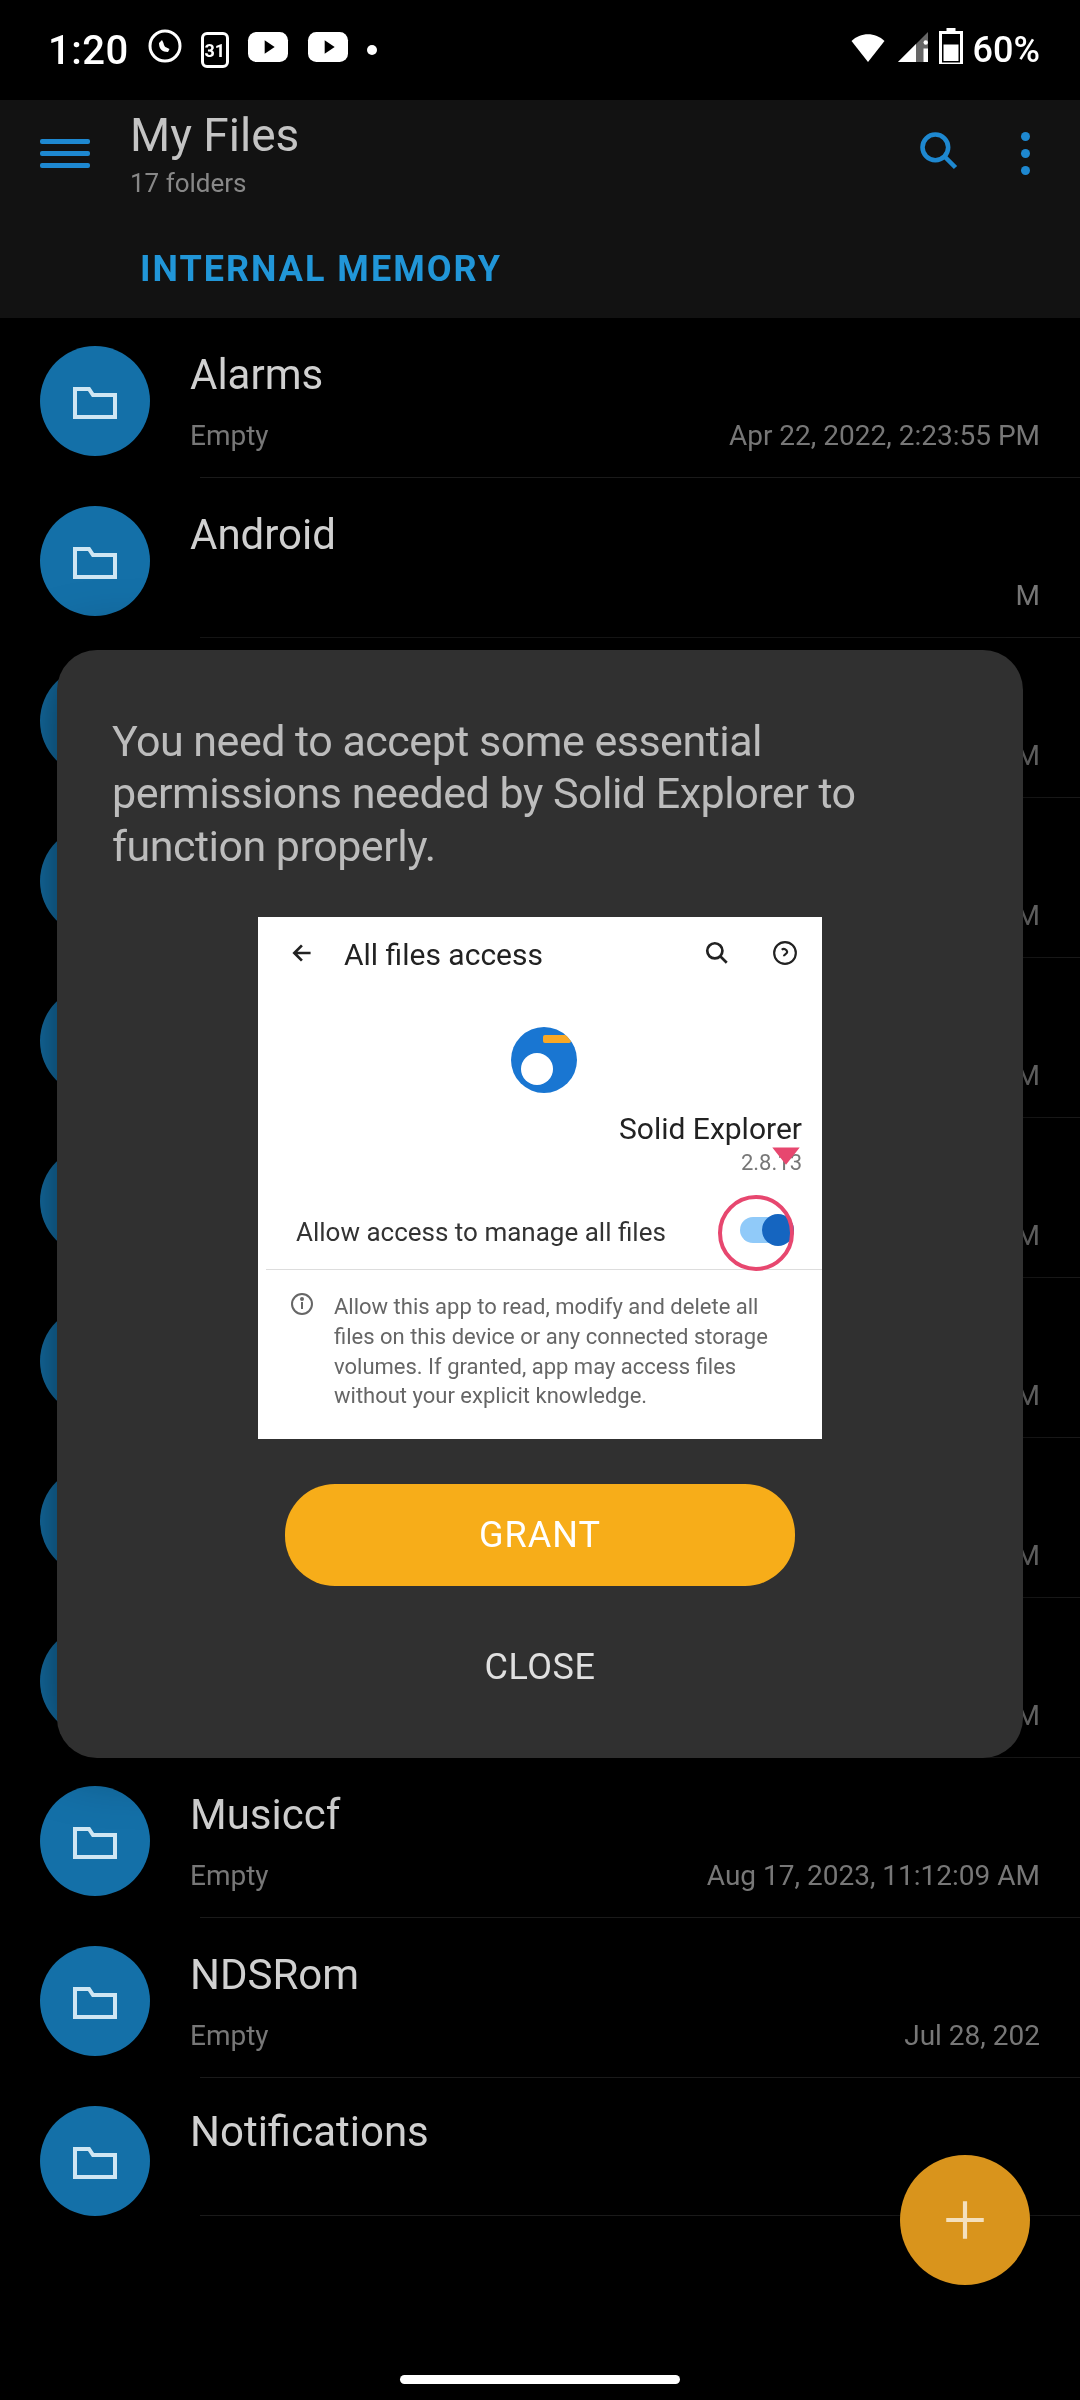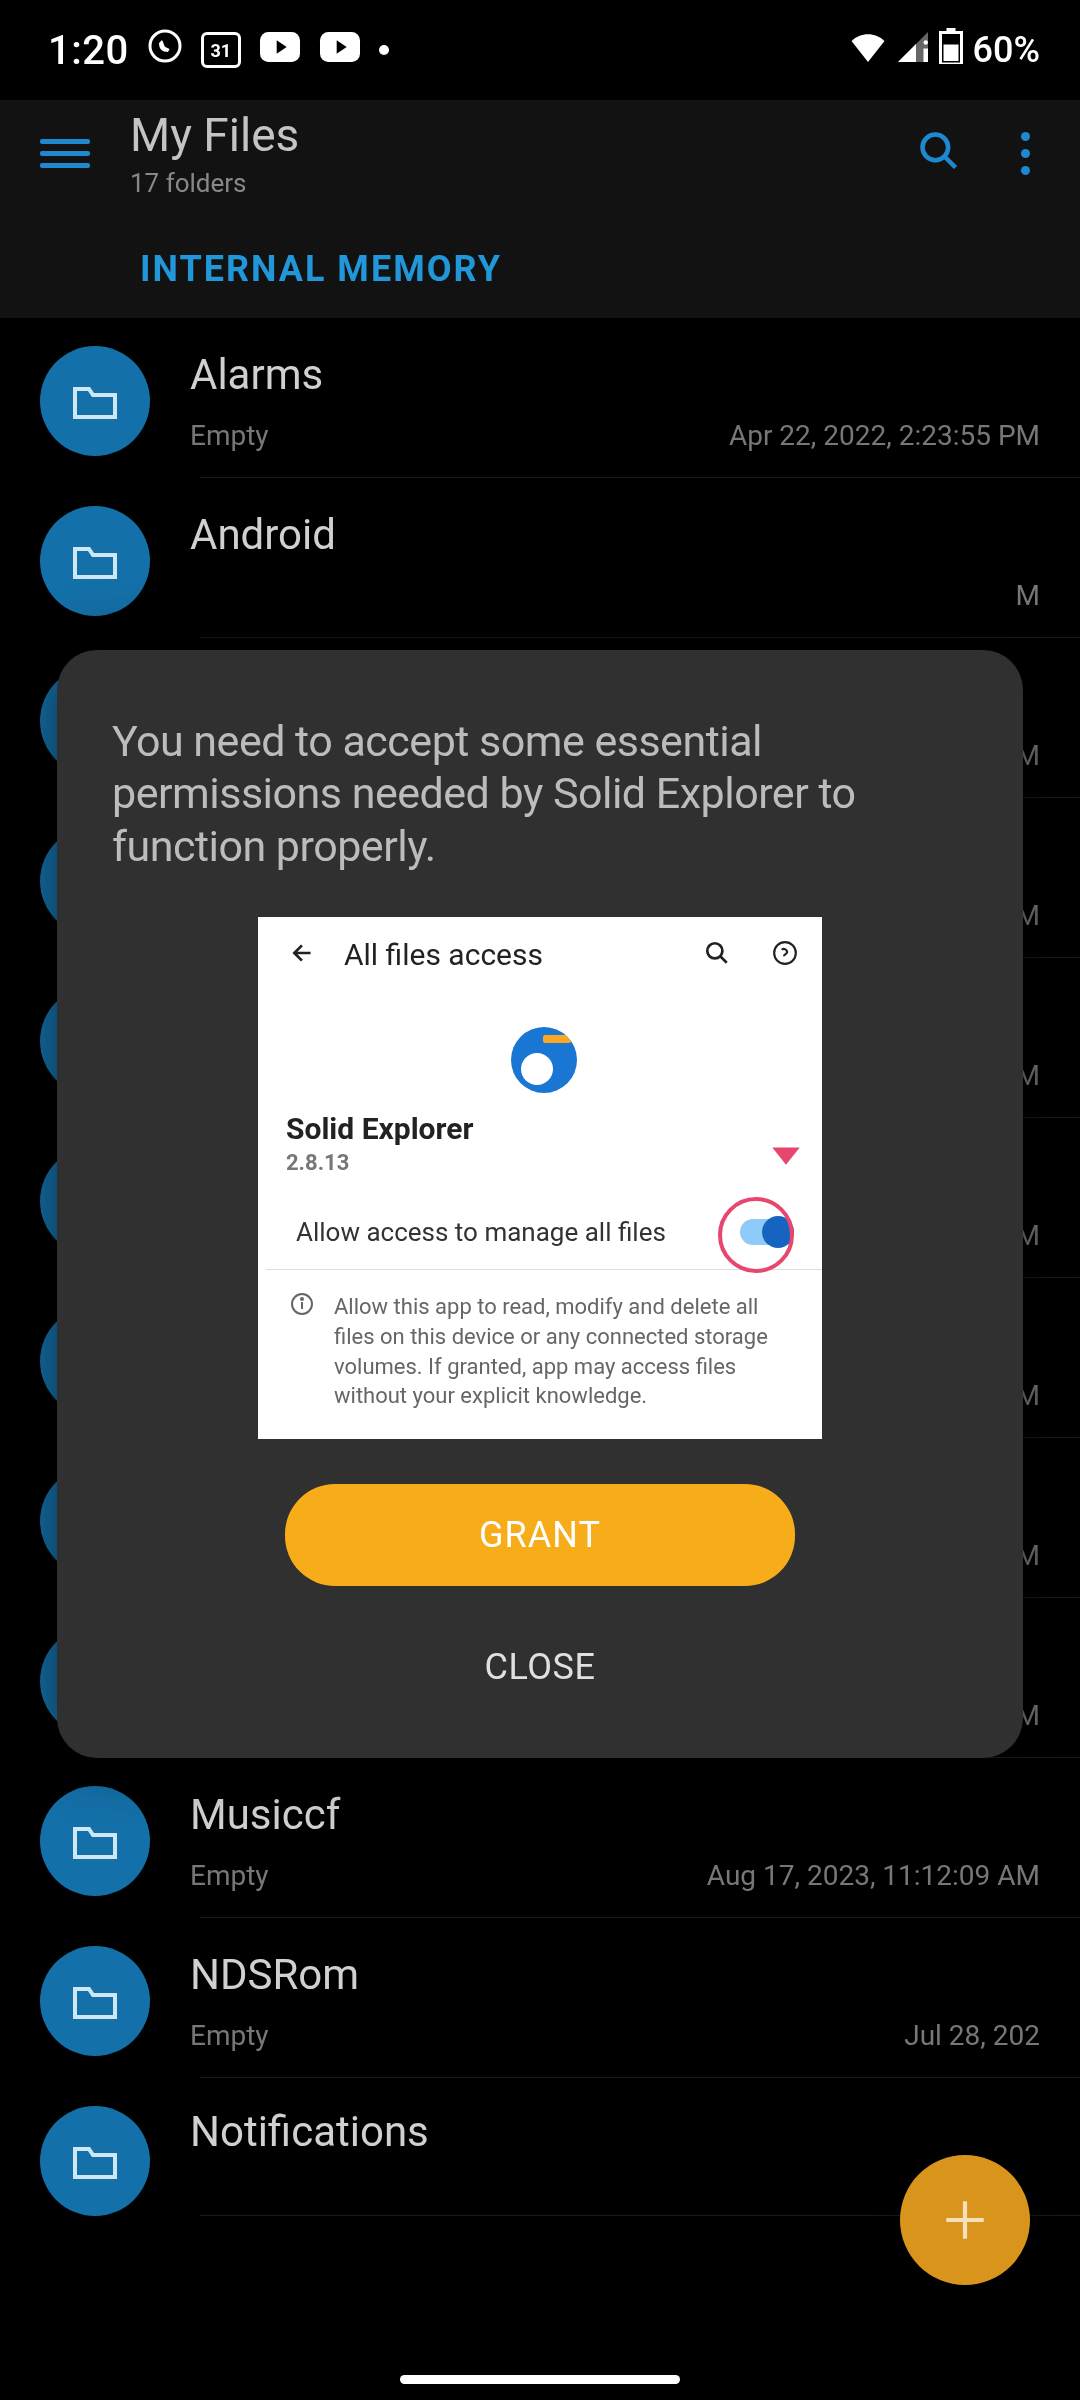--- a/index.html
+++ b/index.html
@@ -3,21 +3,21 @@
 <meta charset="utf-8">
 <style>
   * { margin: 0; padding: 0; box-sizing: border-box; }
   html, body { width: 1080px; height: 2400px; background: #000; font-family: 'Roboto', 'Segoe UI', Arial, sans-serif; overflow: hidden; position: relative; }
   
   
   .status-bar { height: 100px; display: flex; align-items: center; justify-content: space-between; padding: 0 40px 0 48px; color: #fff; font-size: 36px; font-weight: 500; }
   .status-left { display: flex; align-items: center; gap: 18px; }
   .status-right { display: flex; align-items: center; gap: 10px; }
   .time { font-size: 40px; letter-spacing: 0.5px; }
-  .ic-box { width: 40px; height: 36px; border: 3px solid #fff; border-radius: 6px; display: flex; align-items: center; justify-content: center; font-size: 18px; font-weight: 700; }
+  .ic-box { width: 28px; height: 36px; border: 3px solid #fff; border-radius: 6px; display: flex; align-items: center; justify-content: center; font-size: 18px; font-weight: 700; }
   .dot { width: 10px; height: 10px; background: #fff; border-radius: 50%; }
   
   
   .app-header { padding: 8px 40px 25px 40px; display: flex; align-items: center; gap: 40px; background: #121212; }
   .hamburger { display: flex; flex-direction: column; gap: 7px; }
   .hamburger span { width: 50px; height: 5px; background: #1E88D0; border-radius: 2px; }
   .header-titles { flex: 1; }
   .app-title { font-size: 46px; color: #c4c4c4; font-weight: 400; }
   .app-sub { font-size: 26px; color: #888; margin-top: 6px; }
   .header-actions { display: flex; gap: 60px; align-items: center; padding-right: 10px; }
@@ -46,27 +46,27 @@
   .nav-handle { position: absolute; bottom: 16px; left: 50%; transform: translateX(-50%); width: 280px; height: 9px; background: #fff; border-radius: 5px; }
   
   
   .dialog { position: absolute; top: 650px; left: 57px; right: 57px; background: #303030; border-radius: 40px; padding: 65px 55px 70px 55px; box-shadow: 0 0 60px rgba(0,0,0,0.6); }
   .dlg-msg { font-size: 43px; line-height: 1.22; color: #bcbcbc; font-weight: 400; letter-spacing: -0.5px; }
   
   
   .settings-card { background: #fff; margin: 45px auto 0 auto; width: 564px; color: #000; position: relative; padding-left: 8px; }
   .sc-header { display: flex; align-items: center; padding: 20px 24px; gap: 28px; }
   .sc-title { font-size: 30px; flex: 1; color: #222; }
-  .sc-body { text-align: left; padding: 35px 20px 20px 20px; font-weight: bold; }
+  .sc-body { text-align: right; padding: 35px 20px 20px 20px; }
   .app-ic { width: 66px; height: 66px; background: #1976D2; border-radius: 50%; margin: 0 auto 18px auto; position: relative; overflow: hidden; }
   .app-ic::before { content:''; position:absolute; top:8px; right:6px; width:28px; height:8px; background:#F9A825; border-radius:2px; }
   .app-ic::after { content:''; position:absolute; bottom:8px; left:10px; width:32px; height:32px; background:#fff; border-radius:50%; }
   .app-name { font-size: 30px; color: #222; }
   .app-ver { font-size: 22px; color: #777; margin-top: 4px; }
-  .toggle-row { display: flex; align-items: center; justify-content: space-between; padding: 22px 30px; border-bottom: 1px solid #ddd; }
+  .toggle-row { display: flex; justify-content: space-between; padding: 22px 30px; border-bottom: 1px solid #ddd; }
   .toggle-label { font-size: 26px; color: #333; }
   .toggle-wrap { position: relative; }
   .toggle-circle { position: absolute; top: -22px; left: -22px; width: 76px; height: 76px; border: 4px solid #E7476F; border-radius: 50%; pointer-events: none; }
   .toggle { width: 52px; height: 26px; background: #90CAF9; border-radius: 13px; position: relative; }
   .toggle::after { content:''; position:absolute; right:-2px; top:-3px; width:32px; height:32px; background:#1565C0; border-radius:50%; }
   .info-row { display: flex; gap: 20px; padding: 22px 24px 28px 24px; }
   .info-txt { font-size: 22px; color: #666; line-height: 1.35; }
   .arrow-anno { position: absolute; right: 15px; top: 210px; }
   
   

